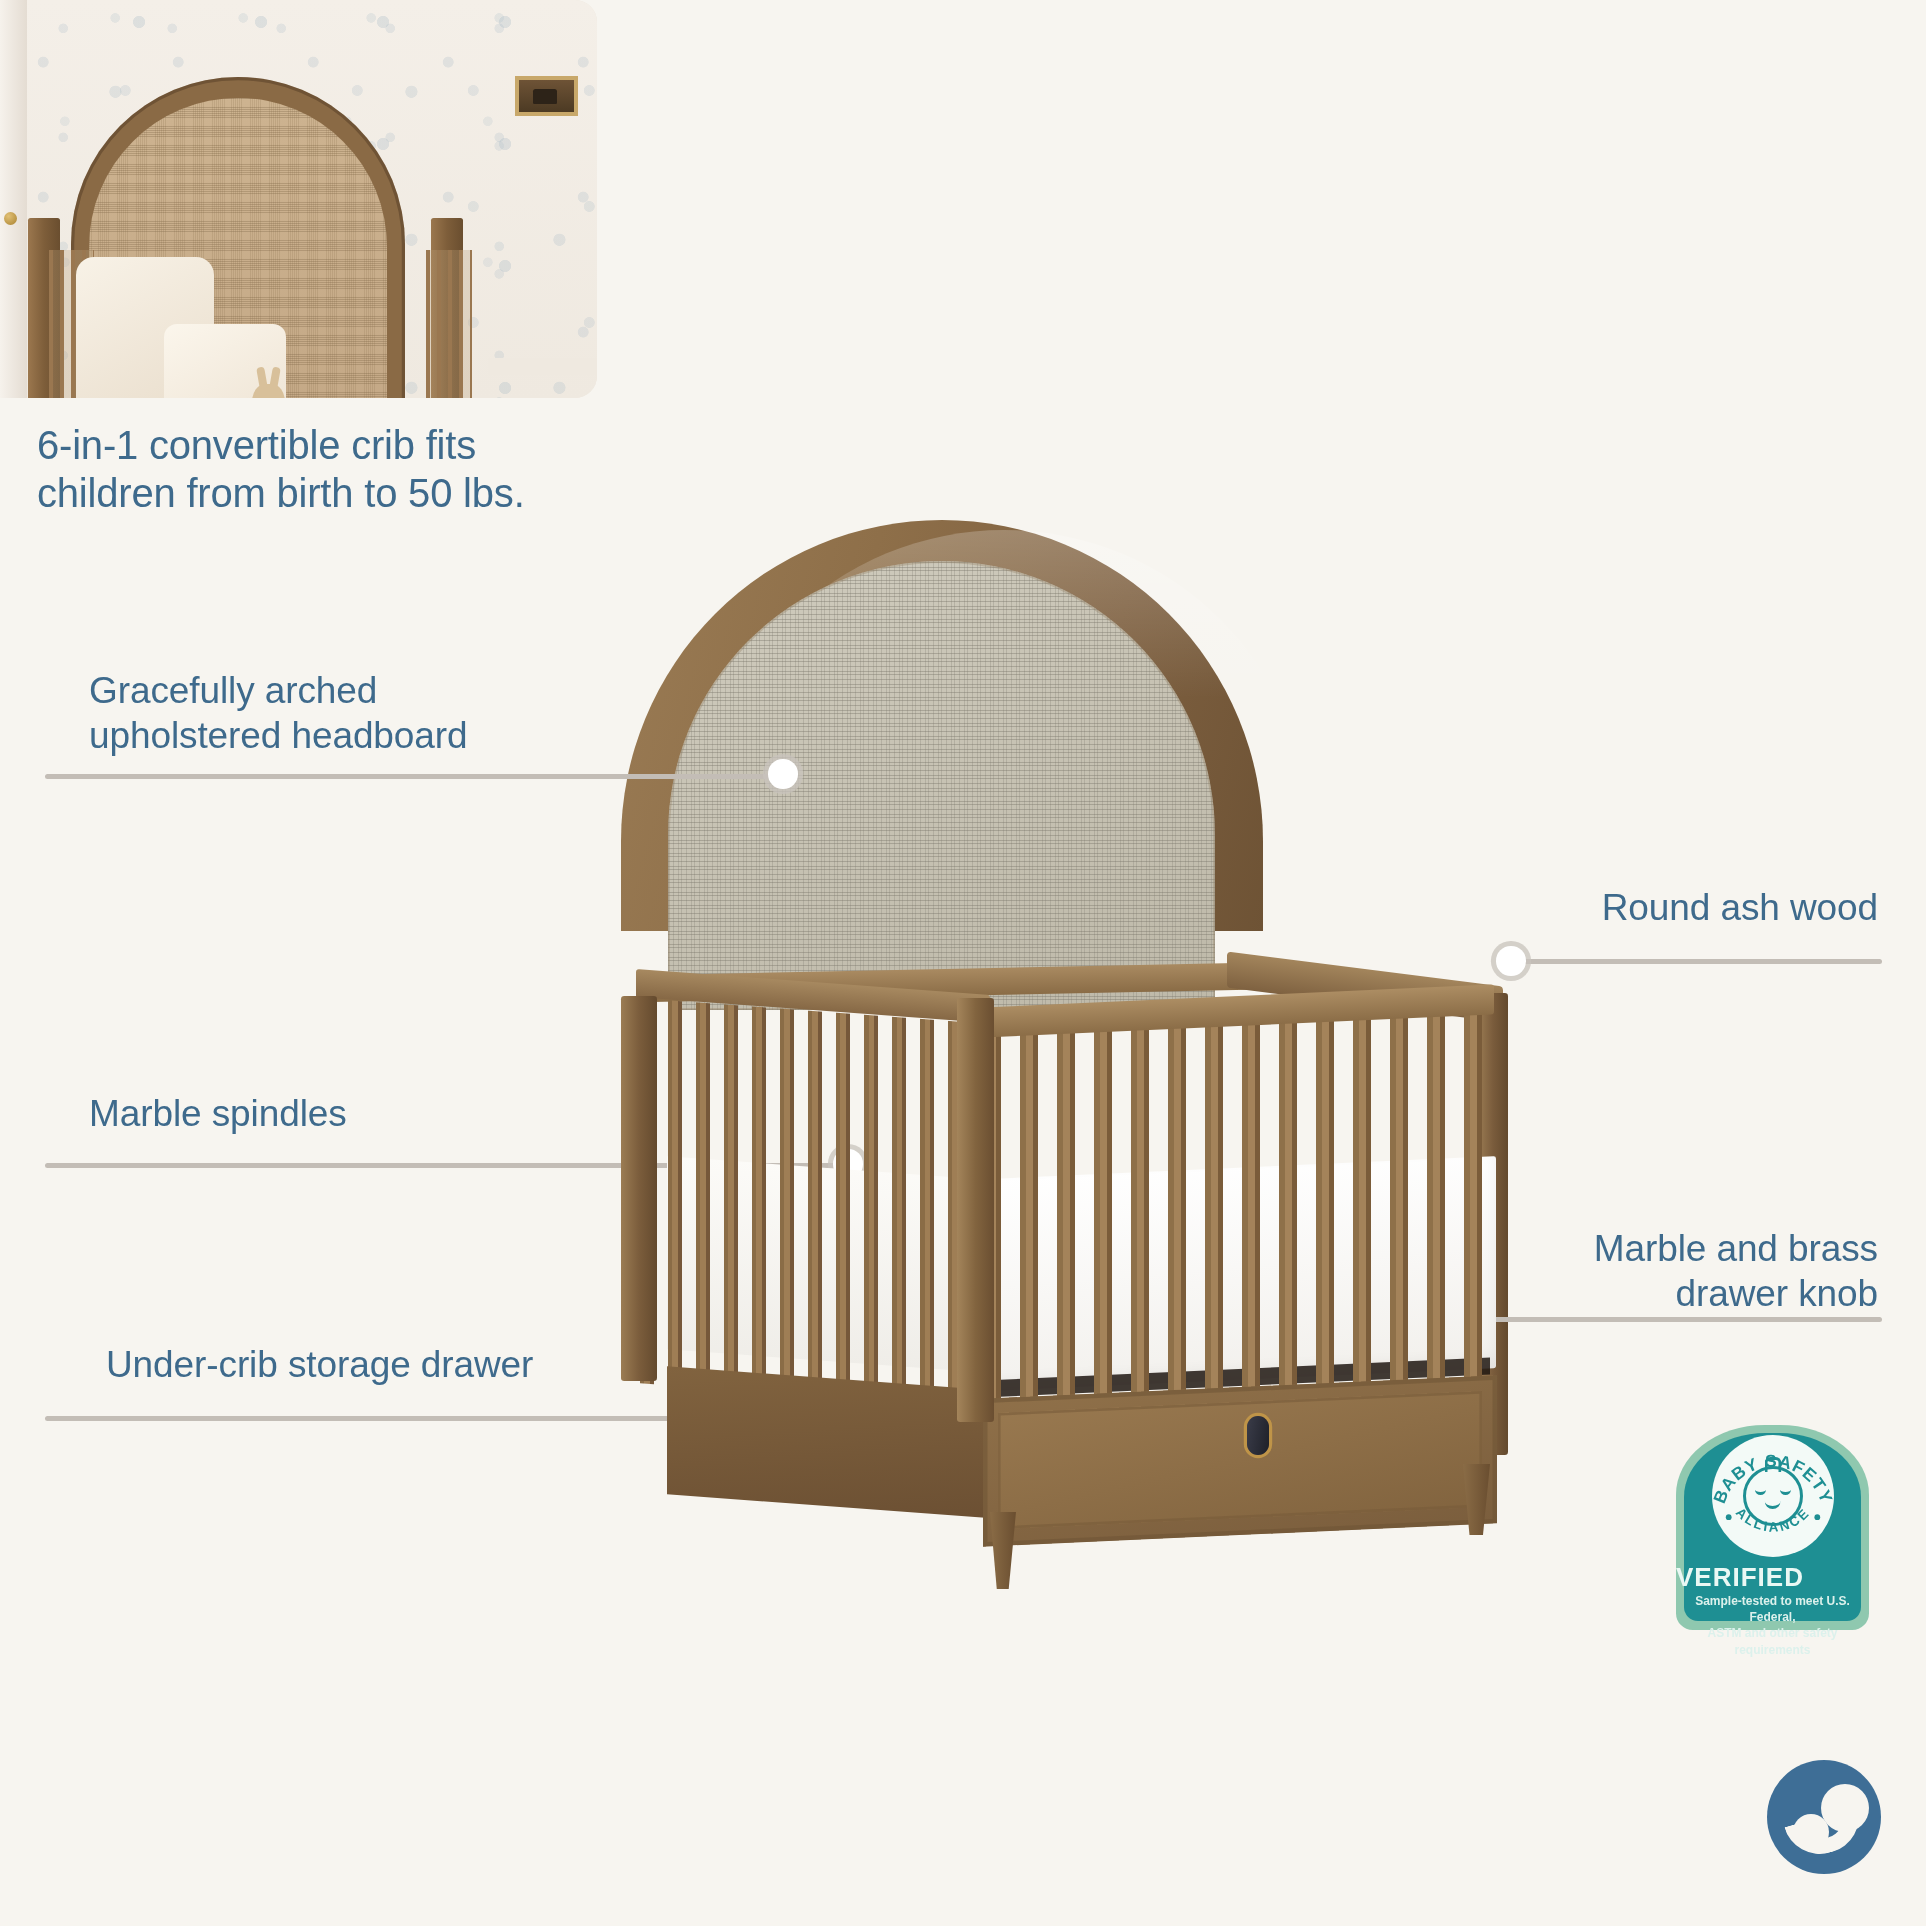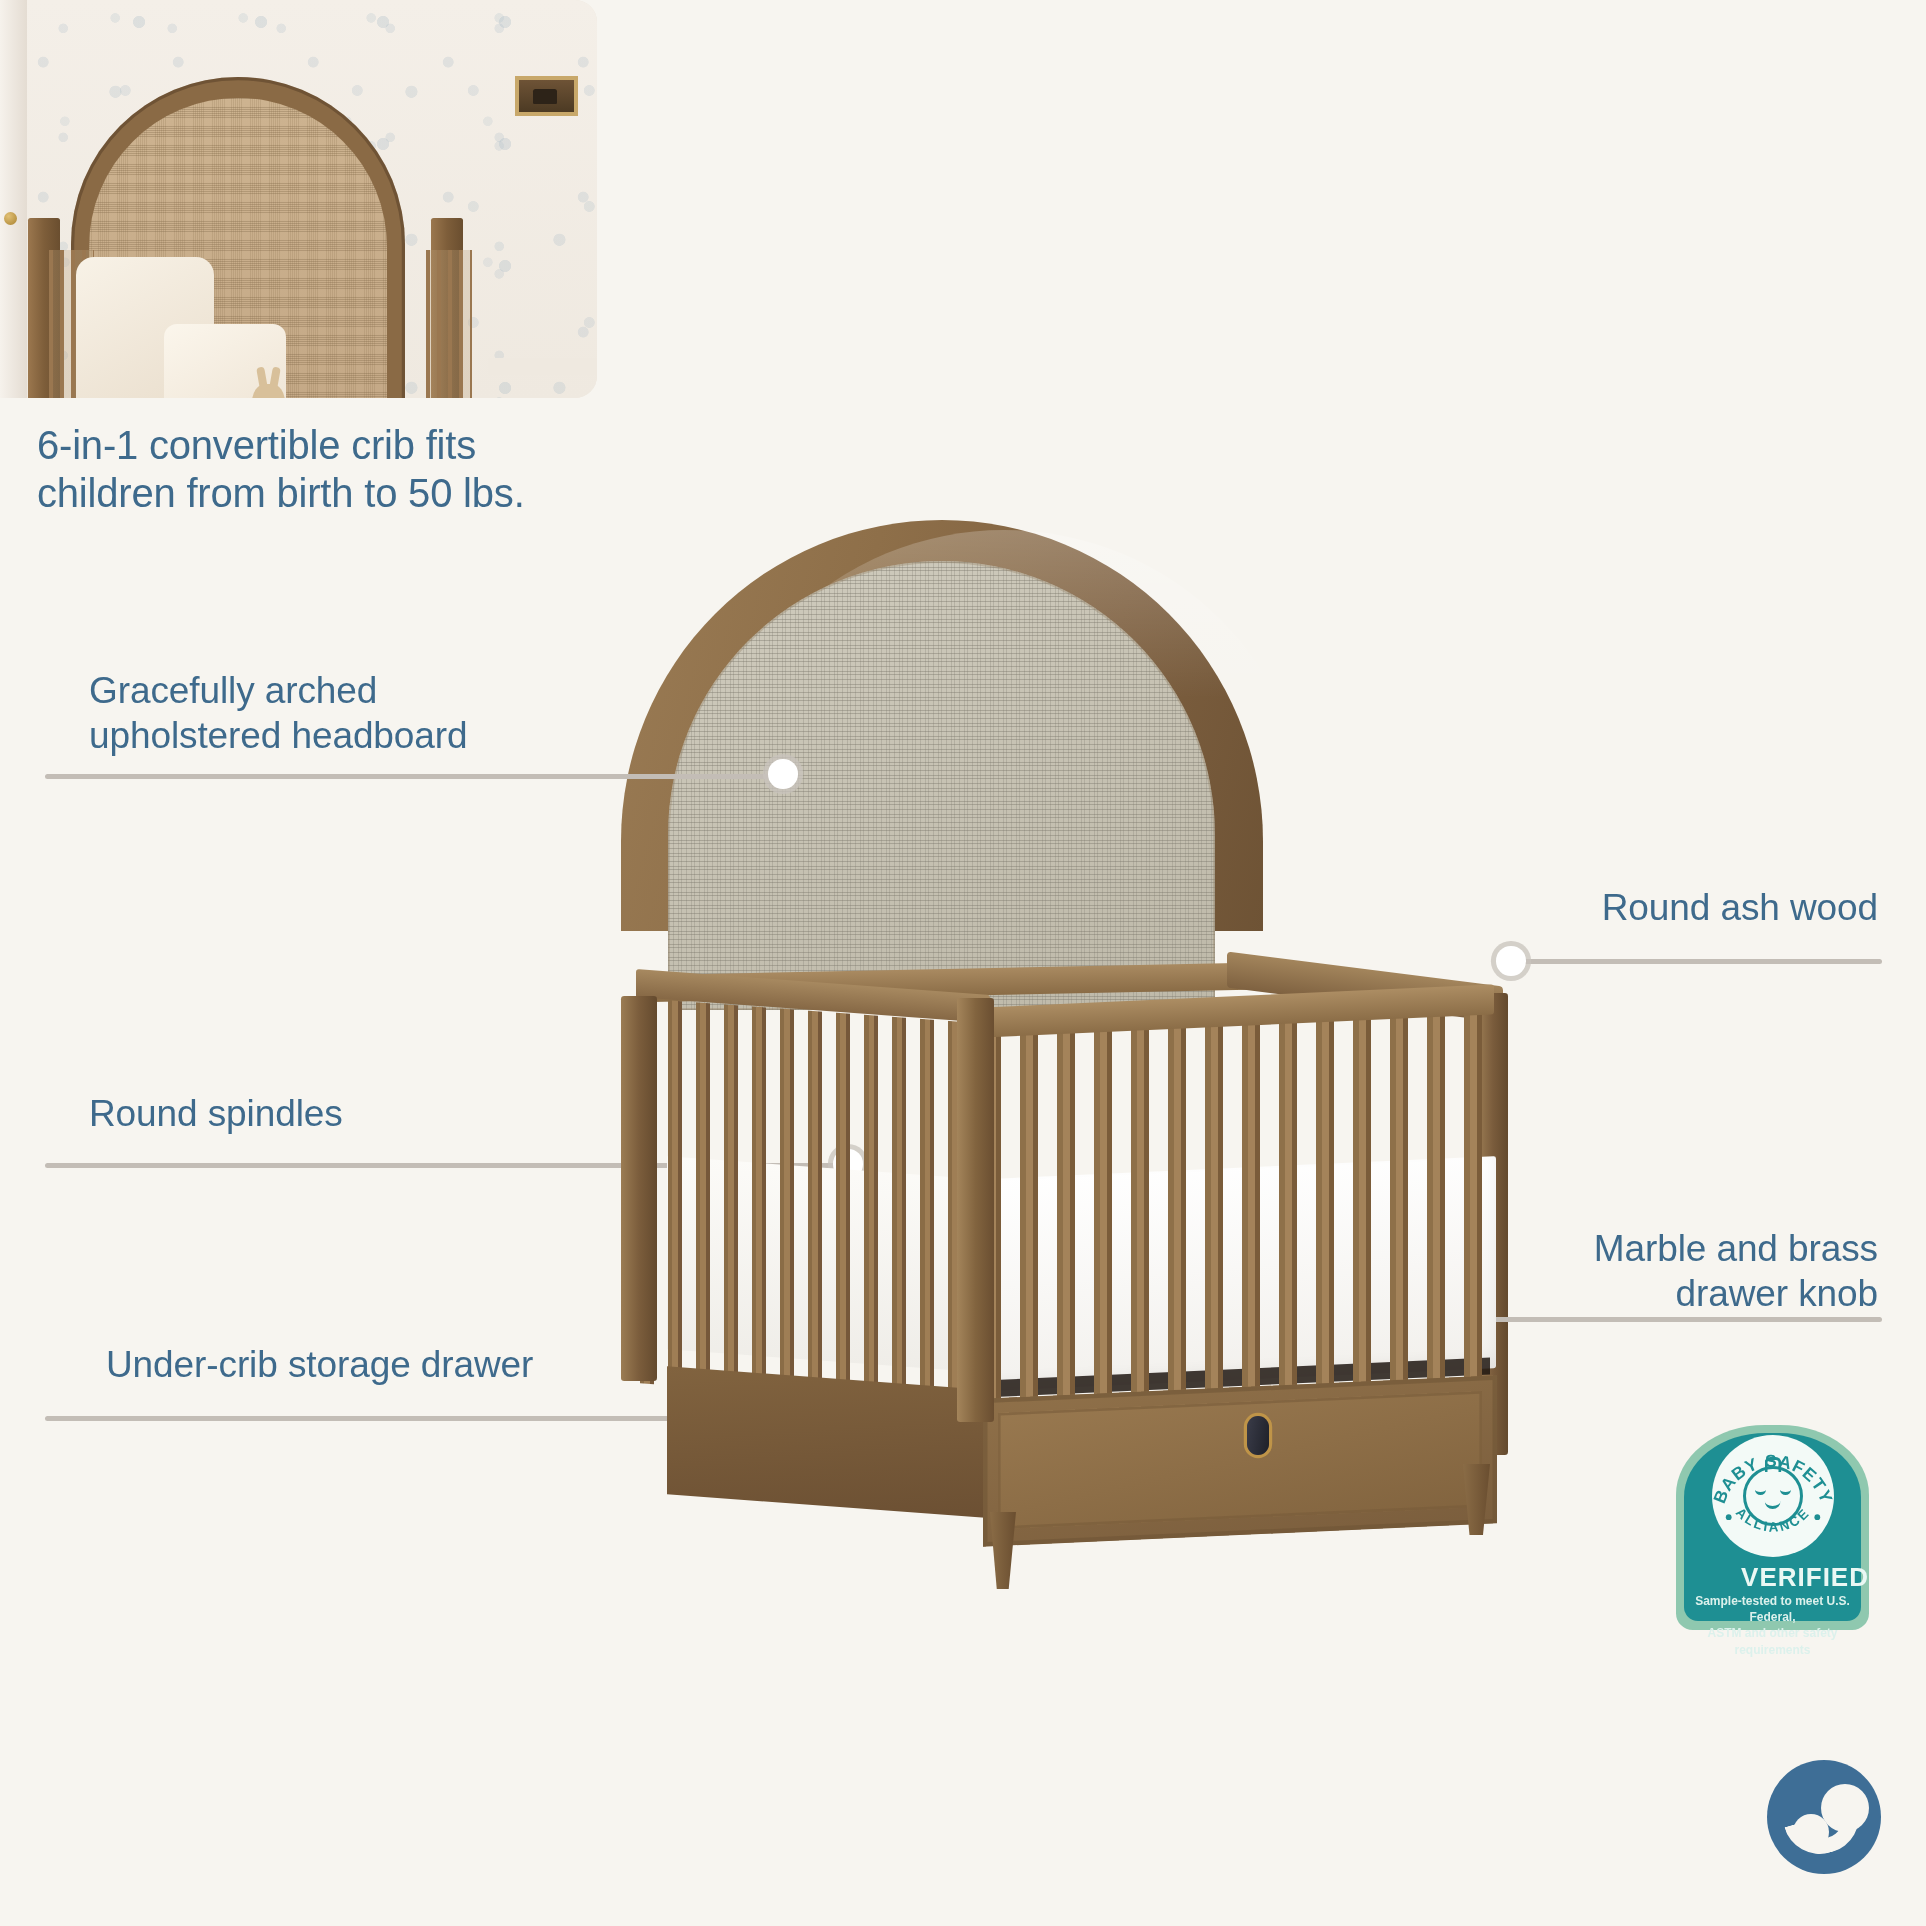--- a/index.html
+++ b/index.html
@@ -234,21 +234,21 @@
     position:absolute;left:50%;top:50%;transform:translate(-50%,-50%);
     width:54px;height:54px;border-radius:50%;border:3.2px solid #1E8F93;
   }
   .badge-face:before{content:"";position:absolute;left:50%;top:-12.2px;transform:translateX(-50%);
     width:11px;height:12.2px;border:3.2px solid #1E8F93;border-bottom:none;border-radius:5.8px 5.8px 0 0;}
   .eye{position:absolute;top:16.7px;width:11px;height:5.8px;border-bottom:3.2px solid #1E8F93;border-radius:0 0 6.4px 6.4px;}
   .eye.l{left:9px;}.eye.r{right:9px;}
   .smile{position:absolute;left:50%;top:28px;transform:translateX(-50%);
     width:16.7px;height:9px;border-bottom:3.2px solid #1E8F93;border-radius:0 0 9px 9px;}
   .badge-verified{
-    position:absolute;left:0;right:0;top:137px;text-align:right;
+    position:absolute;left:0;right:0;top:137px;text-align:left;
     color:#EAF8F4;font-size:26px;font-weight:bold;letter-spacing:1px;
   }
   .badge-sub{
     position:absolute;left:10.3px;right:10.3px;top:168px;text-align:center;
     color:#DCF1EC;font-size:12px;line-height:1.35;font-weight:bold;white-space:pre-line;
   }
 
   
   .brand{
     position:absolute;left:1767px;top:1760px;width:114px;height:114px;border-radius:50%;
@@ -320,21 +320,21 @@
     <div class="knob"></div>
     <div class="leg-l"></div>
     <div class="leg-r"></div>
   </div>
 
   <div class="label" style="left:45px;top:668px;width:642px;">Gracefully arched
  upholstered headboard</div>
   <div class="leader" style="left:45px;top:774px;width:745px;"></div>
   <div class="dot" style="left:768px;top:759px;"></div>
 
-  <div class="label" style="left:45px;top:1091px;width:578px;">Round spindles</div>
+  <div class="label" style="left:45px;top:1091px;width:578px;">Marble spindles</div>
   <div class="leader" style="left:45px;top:1163px;width:809px;"></div>
   <div class="dot" style="left:833px;top:1149px;"></div>
 
   <div class="label" style="left:62px;top:1342px;width:642px;">Under-crib storage drawer</div>
   <div class="leader" style="left:45px;top:1416px;width:796px;"></div>
 
   <div class="label r" style="right:48px;top:885px;width:706px;">Round ash wood</div>
   <div class="leader" style="left:1522px;top:959px;width:360px;"></div>
   <div class="dot" style="left:1496px;top:946px;"></div>
 

